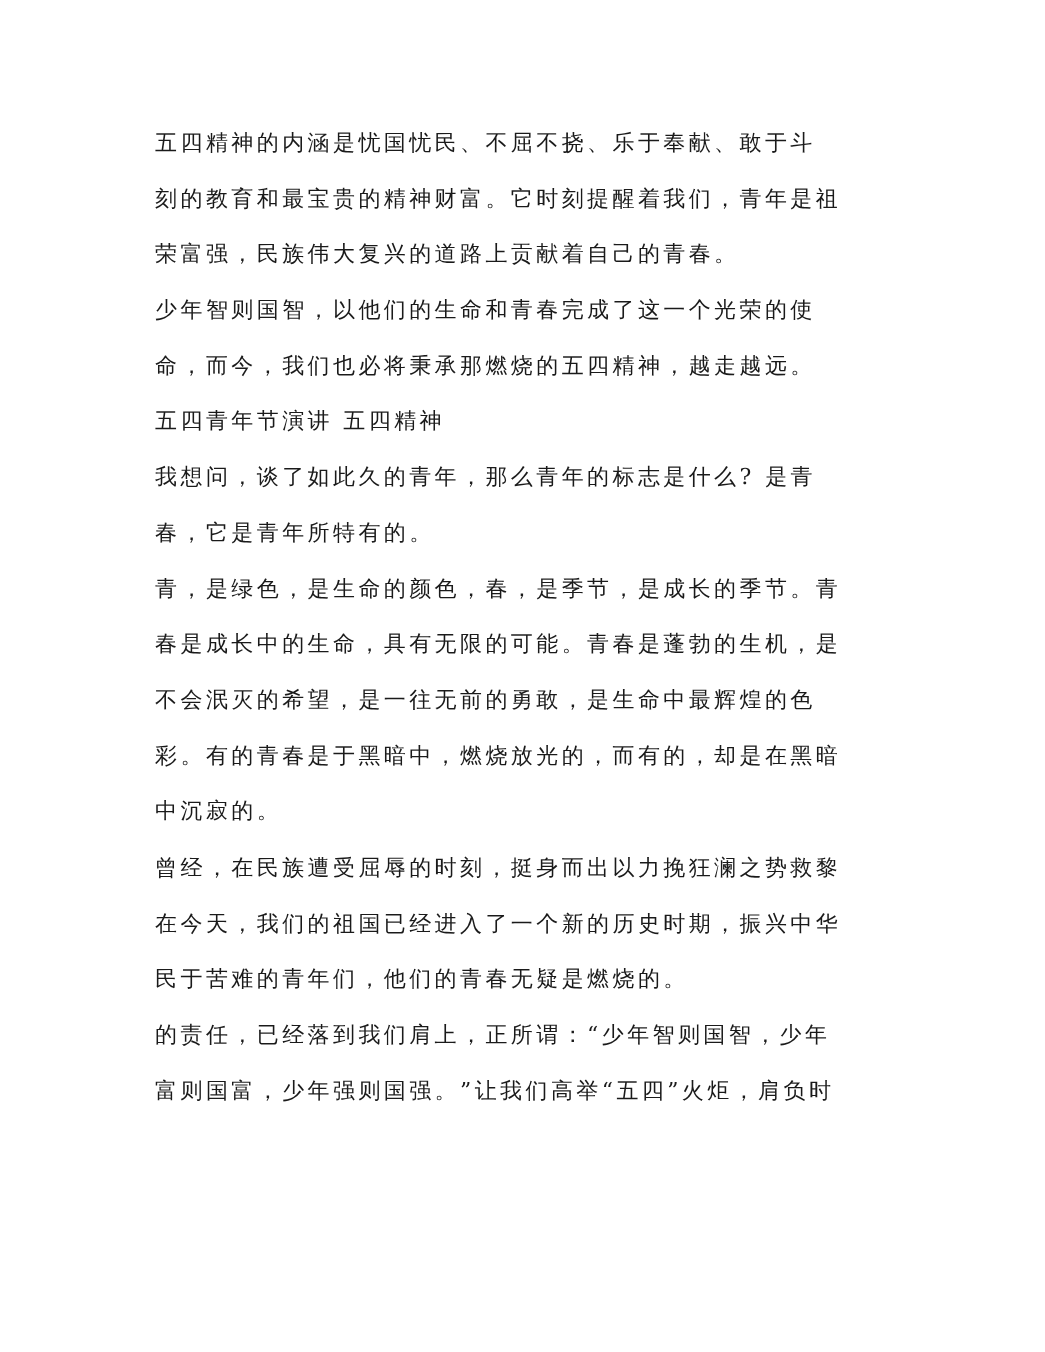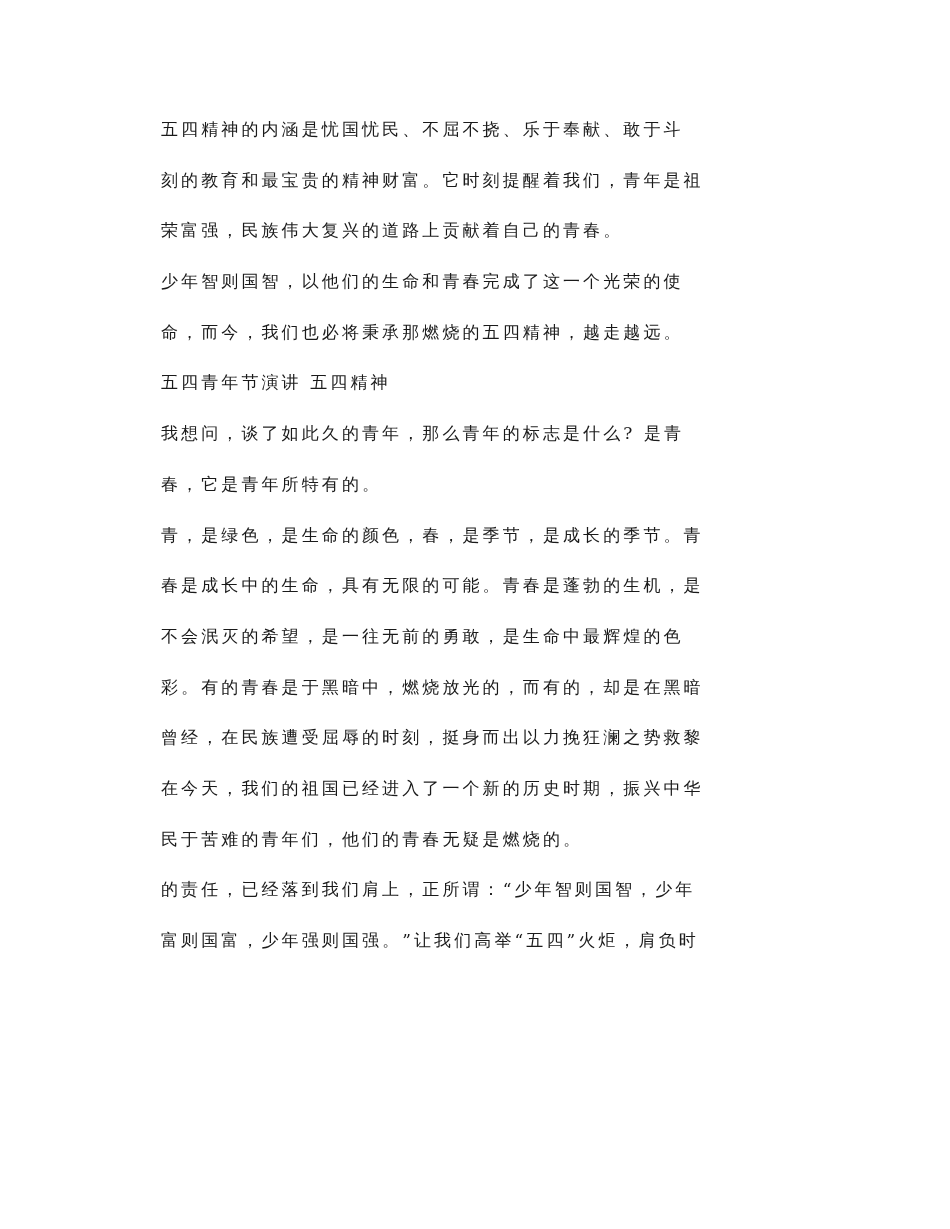--- a/index.html
+++ b/index.html
@@ -25,42 +25,42 @@
     }
     .text-block {
       position: absolute;
       left: 141px;
       top: 104px;
       width: 680px;
     }
     .line {
       height: 50.7px;
       line-height: 50.7px;
-      font-size: 17px;
+      font-size: 20px;
       letter-spacing: 3.1px;
       white-space: nowrap;
-      margin-left: 20px;
     }
   </style>
 </head>
 <body>
 
 <div class="page">
   <div class="text-block">
     <div class="line">五四精神的内涵是忧国忧民、不屈不挠、乐于奉献、敢于斗</div>
     <div class="line">刻的教育和最宝贵的精神财富。它时刻提醒着我们，青年是祖</div>
     <div class="line">荣富强，民族伟大复兴的道路上贡献着自己的青春。</div>
     <div class="line">少年智则国智，以他们的生命和青春完成了这一个光荣的使</div>
     <div class="line">命，而今，我们也必将秉承那燃烧的五四精神，越走越远。</div>
     <div class="line">五四青年节演讲 五四精神</div>
     <div class="line">我想问，谈了如此久的青年，那么青年的标志是什么? 是青</div>
     <div class="line">春，它是青年所特有的。</div>
     <div class="line">青，是绿色，是生命的颜色，春，是季节，是成长的季节。青</div>
     <div class="line">春是成长中的生命，具有无限的可能。青春是蓬勃的生机，是</div>
     <div class="line">不会泯灭的希望，是一往无前的勇敢，是生命中最辉煌的色</div>
     <div class="line">彩。有的青春是于黑暗中，燃烧放光的，而有的，却是在黑暗</div>
+    <div class="line">中沉寂的。</div>
     <div class="line">曾经，在民族遭受屈辱的时刻，挺身而出以力挽狂澜之势救黎</div>
     <div class="line">在今天，我们的祖国已经进入了一个新的历史时期，振兴中华</div>
     <div class="line">民于苦难的青年们，他们的青春无疑是燃烧的。</div>
     <div class="line">的责任，已经落到我们肩上，正所谓：“少年智则国智，少年</div>
     <div class="line">富则国富，少年强则国强。”让我们高举“五四”火炬，肩负时</div>
   </div>
 </div>
 
 </body></html>

